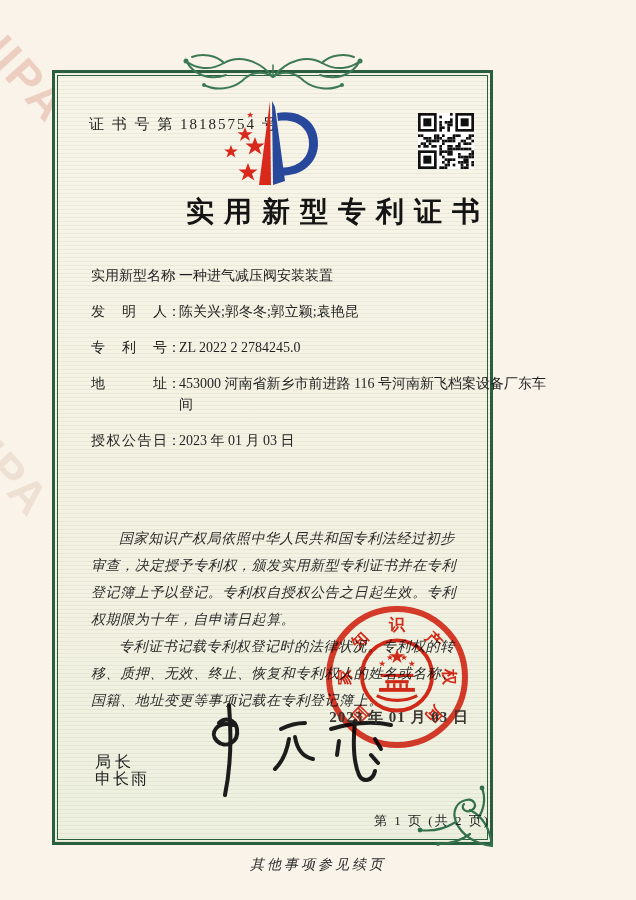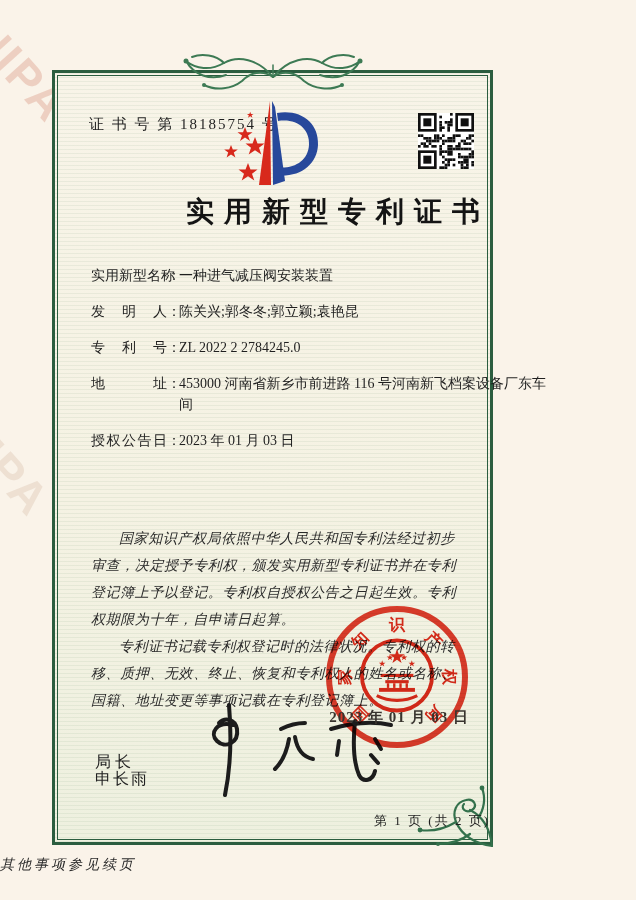--- a/index.html
+++ b/index.html
@@ -89,21 +89,21 @@
   }
   .seal-emblem{position:absolute;left:50%;top:50%;transform:translate(-50%,-52%);}
   .seal-date{
     position:absolute;left:316px;top:708px;width:166px;text-align:center;
     font-size:15px;color:#38342e;letter-spacing:1px;font-weight:bold;
   }
 
   
   .page-num{position:absolute;left:0;right:0;bottom:12px;text-align:right;font-size:13px;letter-spacing:2px;}
   .foot-note{
-    position:absolute;left:0;right:0;top:856px;text-align:left;
+    position:absolute;left:0;right:0;top:856px;text-align:center;
     font-size:14px;font-style:italic;letter-spacing:3px;color:#2a2a2a;
   }
 
   svg{display:block;}
 </style>
 </head>
 <body>
 
 <div class="page">
 

